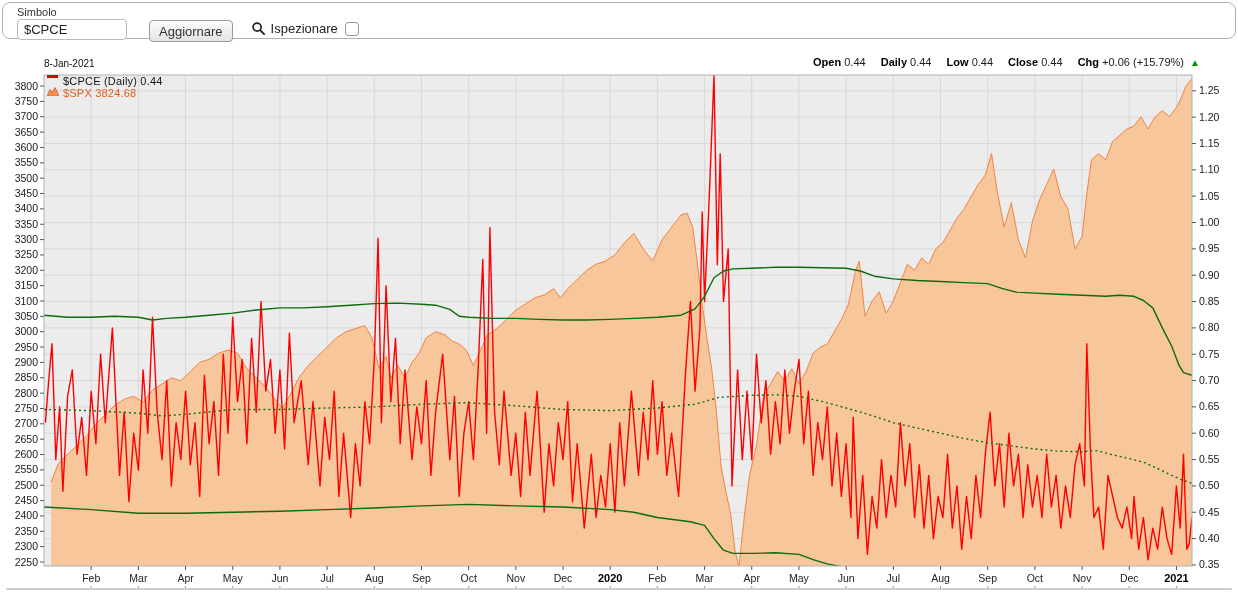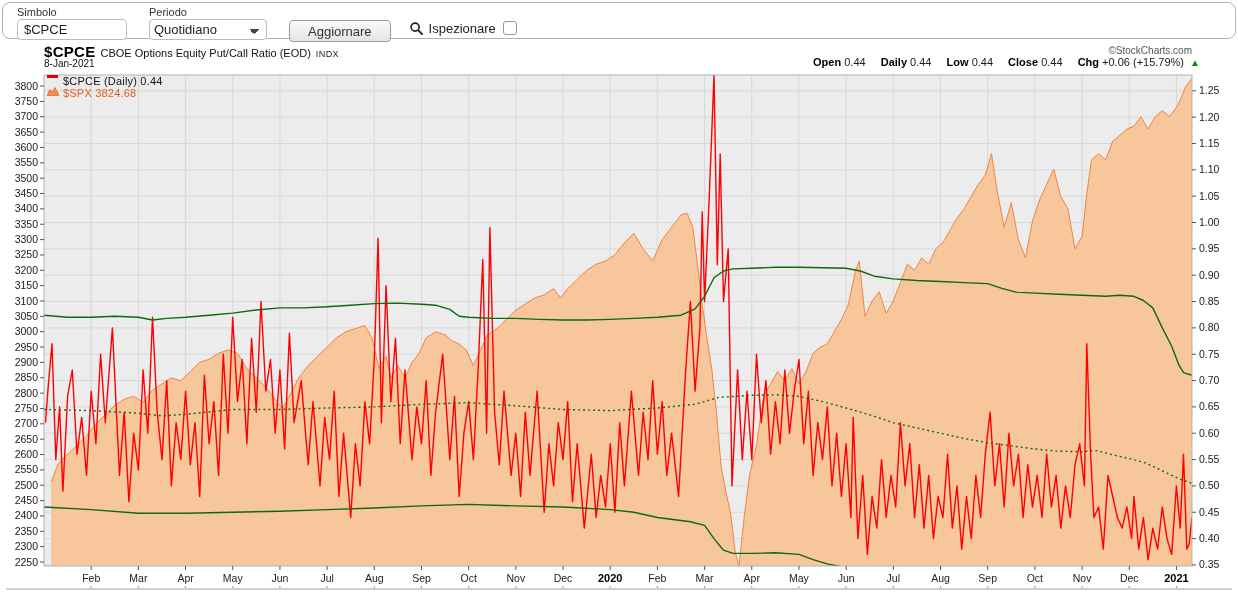--- a/index.html
+++ b/index.html
@@ -13,24 +13,24 @@
   .field { display:flex; flex-direction:column; margin-right:22px; }
   .field-label { font-size:11px; color:#333; margin-bottom:1px; }
   .tb-input { width:110px; height:21px; border:1px solid #b8bcc0; border-radius:4px;
               font-size:13px; padding:0 6px; color:#222; font-family:inherit; }
   .tb-select { width:118px; height:21px; border:1px solid #b8bcc0; border-radius:4px;
                background:#fff; font-size:13px; padding:0 4px; color:#222;
                appearance:none; -webkit-appearance:none;
                background-image:linear-gradient(45deg,transparent 50%,#444 50%),linear-gradient(135deg,#444 50%,transparent 50%);
                background-position:calc(100% - 12px) 9px, calc(100% - 7px) 9px;
                background-size:5px 5px; background-repeat:no-repeat; font-family:inherit;}
-  .tb-button { margin-top:14px; height:22px; padding:0 18px; font-size:13px; color:#333;
+  .tb-button { margin-top:14px; height:22px; padding:0 9px; font-size:13px; color:#333;
                border:1px solid #9b9b9b; border-radius:4px;
                background:linear-gradient(#fbfbfb,#e4e4e4); cursor:pointer; font-family:inherit;}
-  .inspect { display:flex; align-items:flex-start; margin-top:15px; margin-left:18px; }
+  .inspect { display:flex; align-items:flex-end; margin-top:15px; margin-left:18px; }
   .mag { width:15px; height:15px; margin-right:5px; }
   .inspect-label { font-size:13px; color:#222; }
   .inspect-box { width:14px; height:14px; margin-left:7px; border:1px solid #8f9aa3; border-radius:3px; background:#fff; }
 
   
   .chart { position:absolute; left:0; top:42px; right:0; bottom:0; }
   .hrow1 { position:absolute; left:44px; right:38px; top:1px; height:15px; }
   .title-left { position:absolute; left:0; top:0; white-space:nowrap; }
   .sym { font-size:15px; font-weight:bold; color:#000; letter-spacing:.3px; }
   .desc { font-size:11px; color:#111; margin-left:5px; }
@@ -60,45 +60,33 @@
 </head>
 <body>
 
 <div class="page">
 
   <div class="toolbar">
     <div class="field">
       <span class="field-label">Simbolo</span>
       <input class="tb-input" type="text" value="$CPCE" style="">
     </div>
-    <div class="field">
-      <span class="field-label">Periodo</span>
-      <select class="tb-select">
-        <option>Quotidiano</option>
-      </select>
-    </div>
     <button class="tb-button">Aggiornare</button>
     <div class="inspect">
       <svg class="mag" viewBox="0 0 16 16">
         <circle cx="6.5" cy="6.5" r="4.3" fill="none" stroke="#222" stroke-width="1.8"></circle>
         <line x1="10" y1="10" x2="14" y2="14" stroke="#222" stroke-width="2" stroke-linecap="round"></line>
       </svg>
       <span class="inspect-label">Ispezionare</span>
       <div class="inspect-box"></div>
     </div>
   </div>
 
   <div class="chart">
 
-    <div class="hrow1">
-      <div class="title-left">
-        <span class="sym">$CPCE</span><span class="desc">CBOE Options Equity Put/Call Ratio (EOD)</span><span class="exch">INDX</span>
-      </div>
-      <span class="copyright">©StockCharts.com</span>
-    </div>
 
     <div class="hrow2">
       <span class="cdate">8-Jan-2021</span>
       <span class="quote">
         <b>Open</b>
         <span>0.44</span>
         <b>Daily</b>
         <span>0.44</span>
         <b>Low</b>
         <span>0.44</span>

